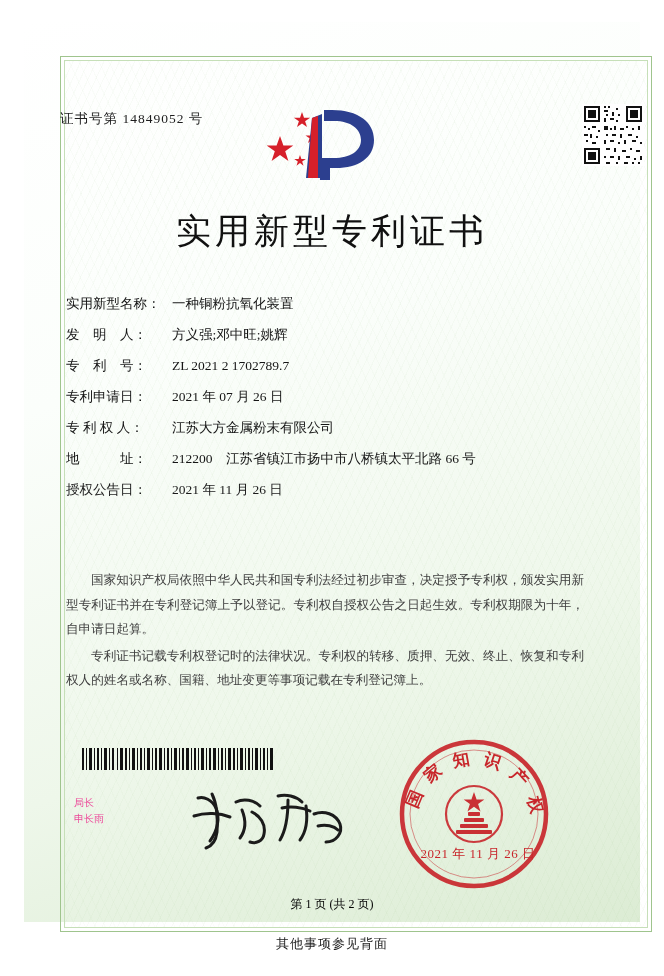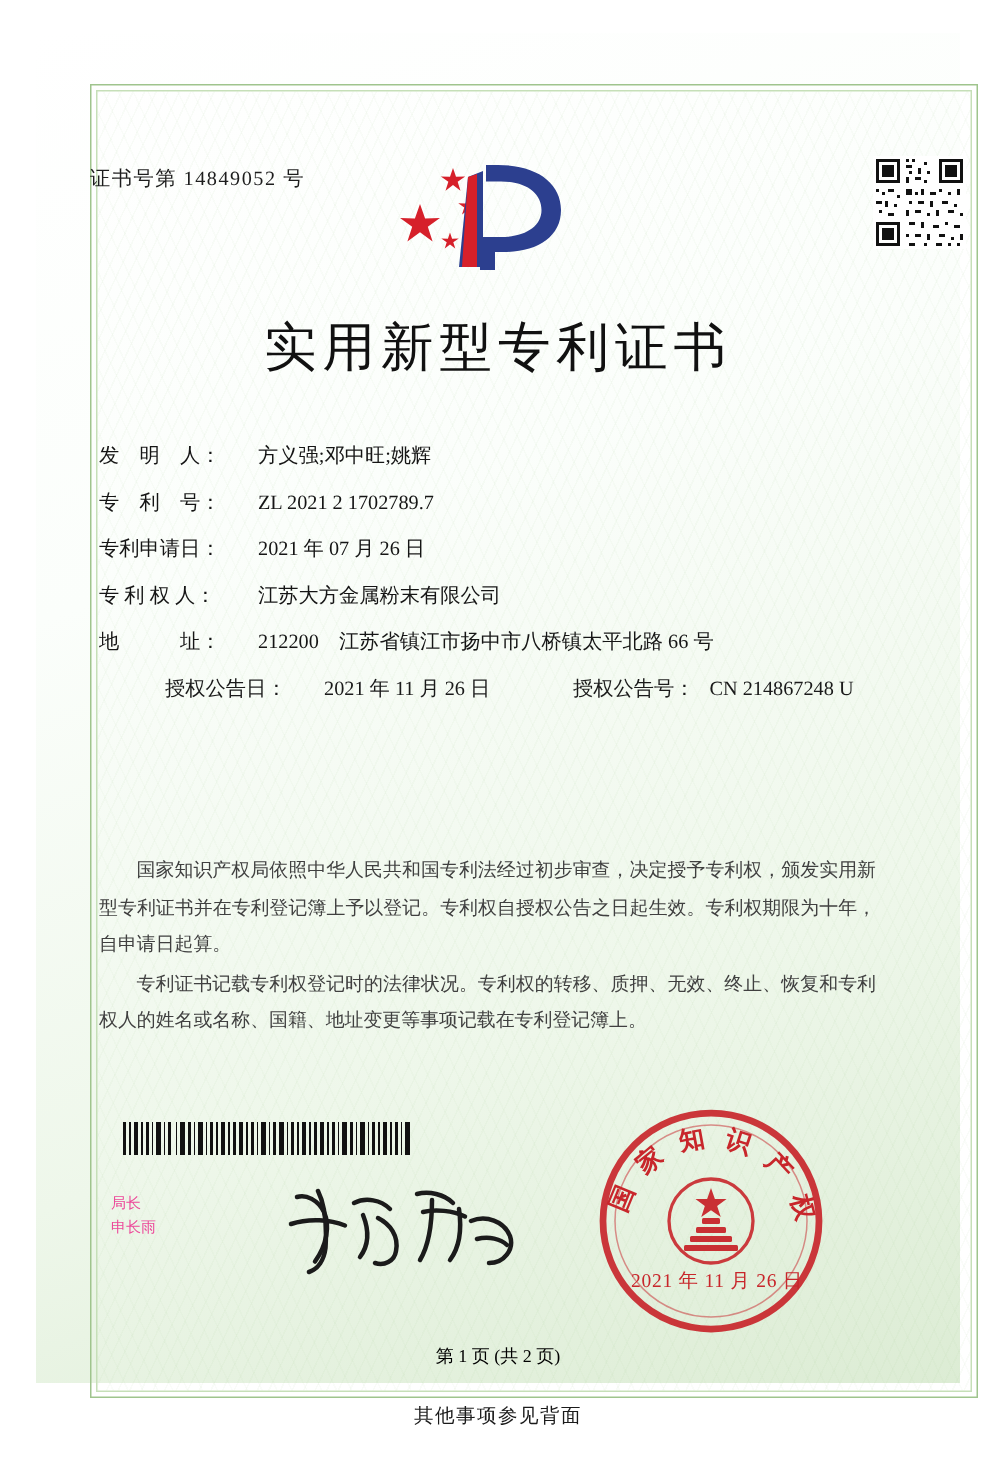--- a/index.html
+++ b/index.html
@@ -131,21 +131,20 @@
     display: flex;
     align-items: baseline;
     font-size: 13.5px;
     margin-bottom: 13.5px;
   }
   .row-split .left {
     width: 272px;
     flex: 0 0 272px;
     display: flex;
     align-items: baseline;
-    margin-left: 44px;
   }
   .row-split .right {
     display: flex;
     align-items: baseline;
   }
   .row-split .right .field-label {
     width: auto;
     flex: 0 0 auto;
     margin-right: 10px;
   }
@@ -327,20 +326,24 @@
         <rect x="50" y="58" width="2" height="2"></rect>
           <rect x="56" y="58" width="2" height="2"></rect>
       </g>
     </svg>
   </div>
 
   <div class="title">实用新型专利证书</div>
 
   <div class="fields">
     <div class="field-row">
+      <div class="field-label">实用新型名称：</div>
+      <div class="field-value">一种铜粉抗氧化装置</div>
+    </div>
+    <div class="field-row">
       <div class="field-label">发　明　人：</div>
       <div class="field-value">方义强;邓中旺;姚辉</div>
     </div>
     <div class="field-row">
       <div class="field-label">专　利　号：</div>
       <div class="field-value">ZL 2021 2 1702789.7</div>
     </div>
     <div class="field-row">
       <div class="field-label">专利申请日：</div>
       <div class="field-value">2021 年 07 月 26 日</div>
@@ -350,24 +353,20 @@
       <div class="field-value">江苏大方金属粉末有限公司</div>
     </div>
     <div class="field-row">
       <div class="field-label">地　　　址：</div>
       <div class="field-value">212200　江苏省镇江市扬中市八桥镇太平北路 66 号</div>
     </div>
     <div class="row-split">
       <div class="left">
         <div class="field-label">授权公告日：</div>
         <div class="field-value">2021 年 11 月 26 日</div>
-      </div>
-      <div class="right">
-        <div class="field-label">授权公告号：</div>
-        <div class="field-value">CN 214867248 U</div>
       </div>
     </div>
   </div>
 
   <div class="body-text">
     <p>国家知识产权局依照中华人民共和国专利法经过初步审查，决定授予专利权，颁发实用新型专利证书并在专利登记簿上予以登记。专利权自授权公告之日起生效。专利权期限为十年，自申请日起算。</p>
     <p>专利证书记载专利权登记时的法律状况。专利权的转移、质押、无效、终止、恢复和专利权人的姓名或名称、国籍、地址变更等事项记载在专利登记簿上。</p>
   </div>
 
   <div class="barcode">

